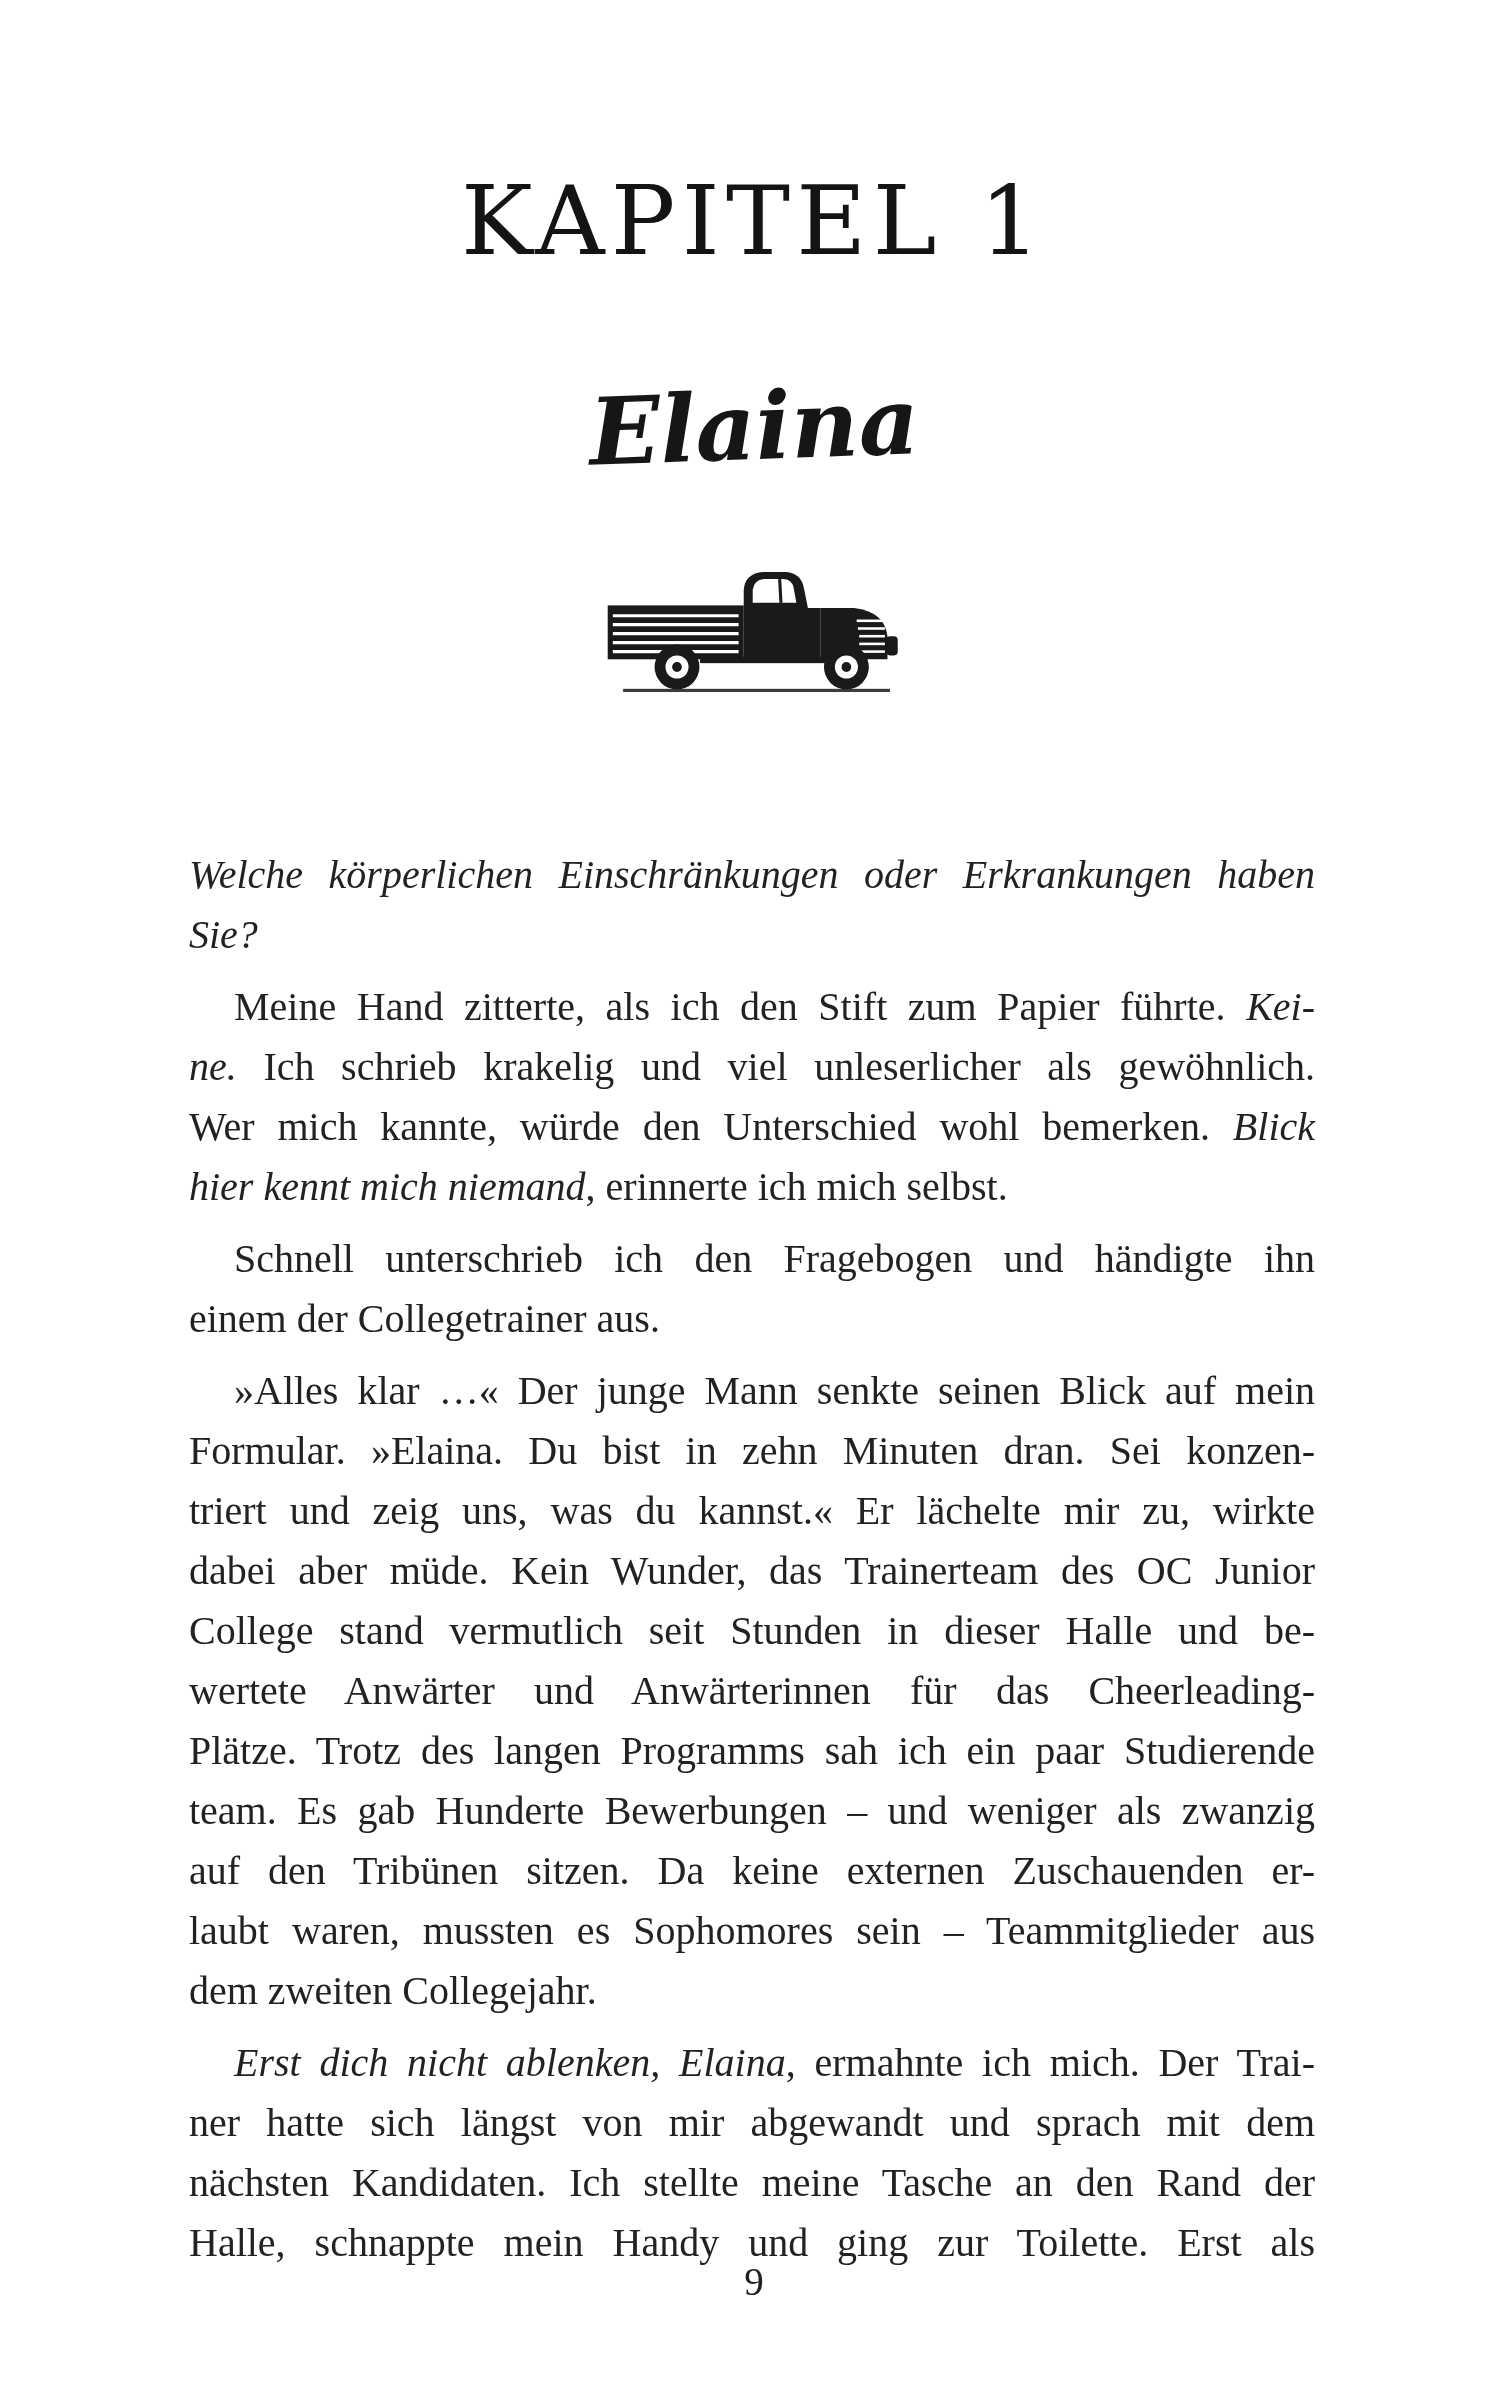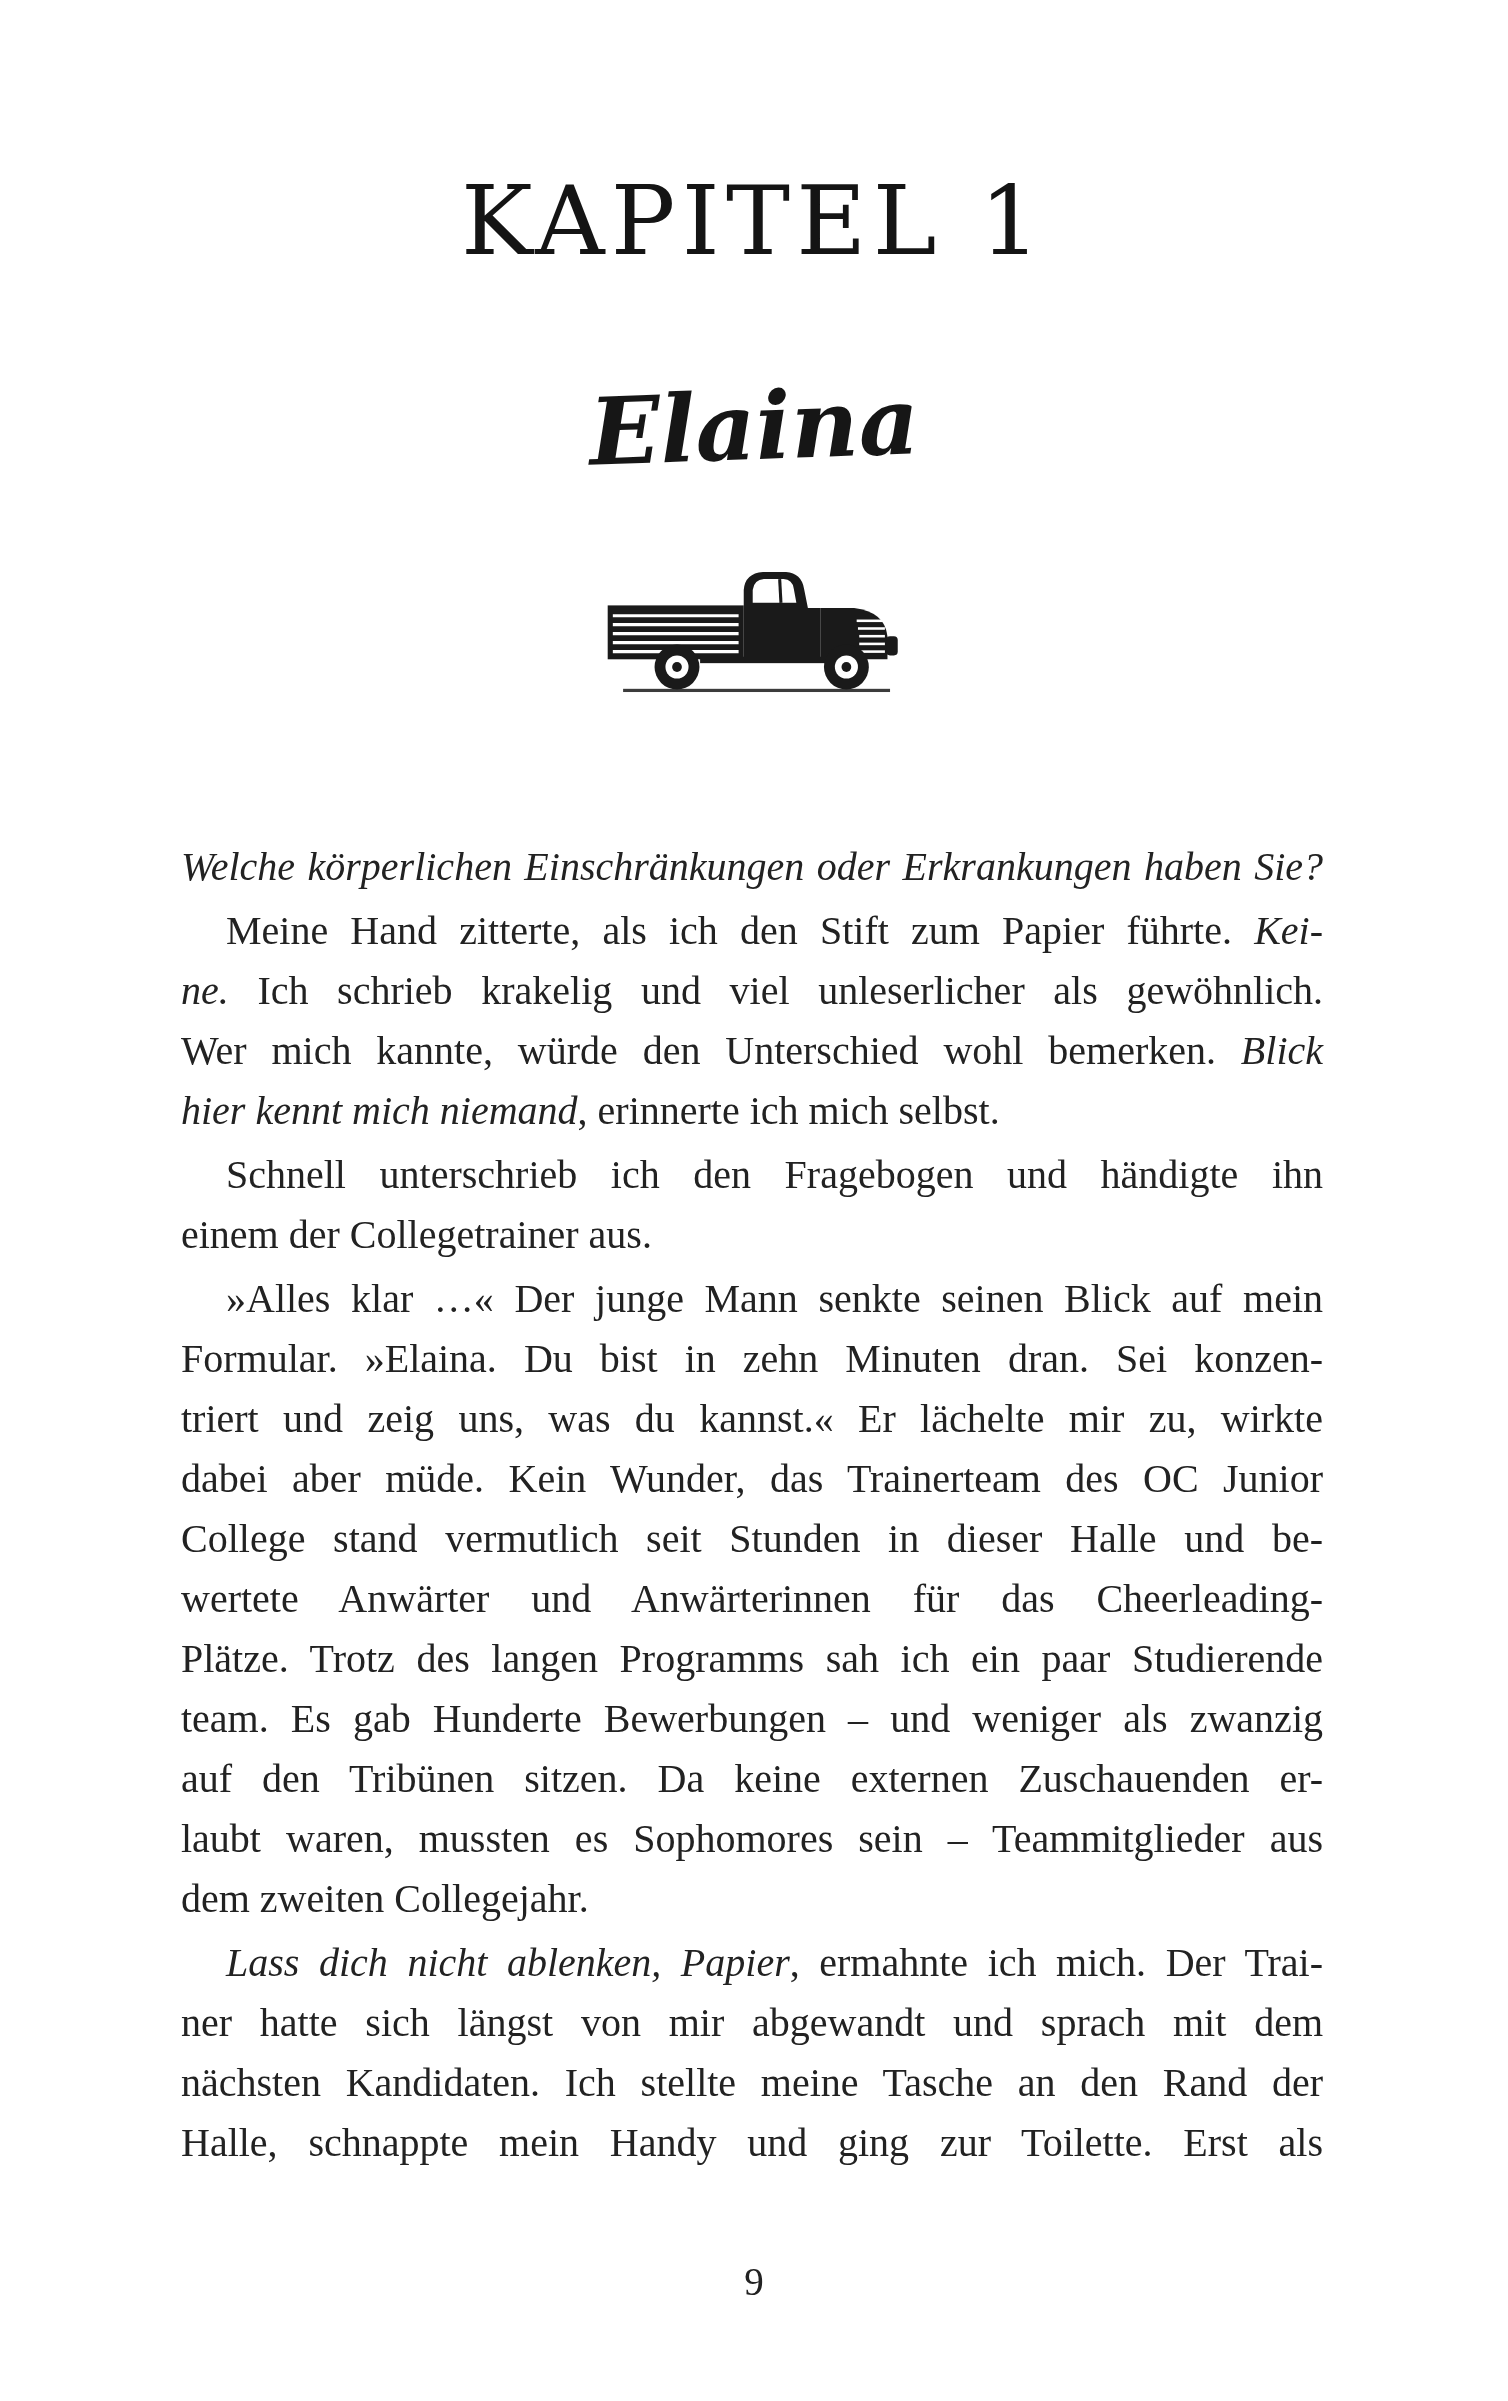--- a/index.html
+++ b/index.html
@@ -50,21 +50,21 @@
   .illustration svg { width: 100%; height: 100%; display: block; }
   .body-text {
     position: absolute;
     left: 177px;
     top: 833px;
     width: 1150px;
     font-size: 40px;
     line-height: 60px;
     color: #222222;
   }
-  .paragraph { margin: 4px; }
+  .paragraph { margin: 12px; }
   .line { text-align: left; }
   .line.j { text-align: justify; text-align-last: justify; }
   .line.indent { text-indent: 45px; }
   .it { font-style: italic; }
   .page-number {
     position: absolute;
     top: 2259px;
     left: 0;
     width: 100%;
     text-align: center;
@@ -144,21 +144,21 @@
         <div class="line j"><span>dabei aber müde. Kein Wunder, das Trainerteam des OC Junior</span></div>
         <div class="line j"><span>College stand vermutlich seit Stunden in dieser Halle und be-</span></div>
         <div class="line j"><span>wertete Anwärter und Anwärterinnen für das Cheerleading-</span></div>
         <div class="line j"><span>Plätze. Trotz des langen Programms sah ich ein paar Studierende</span></div>
         <div class="line j"><span>team. Es gab Hunderte Bewerbungen – und weniger als zwanzig</span></div>
         <div class="line j"><span>auf den Tribünen sitzen. Da keine externen Zuschauenden er-</span></div>
         <div class="line j"><span>laubt waren, mussten es Sophomores sein – Teammitglieder aus</span></div>
         <div class="line"><span>dem zweiten Collegejahr.</span></div>
       </div>
       <div class="paragraph">
-        <div class="line j indent"><span class="it">Lass dich nicht ablenken, Papier</span><span>, ermahnte ich mich. Der Trai-</span></div>
+        <div class="line j indent"><span class="it">Erst dich nicht ablenken, Elaina</span><span>, ermahnte ich mich. Der Trai-</span></div>
         <div class="line j"><span>ner hatte sich längst von mir abgewandt und sprach mit dem</span></div>
         <div class="line j"><span>nächsten Kandidaten. Ich stellte meine Tasche an den Rand der</span></div>
         <div class="line j"><span>Halle, schnappte mein Handy und ging zur Toilette. Erst als</span></div>
       </div>
     </div>
 
   <div class="page-number">9</div>
 
 </div>
 

